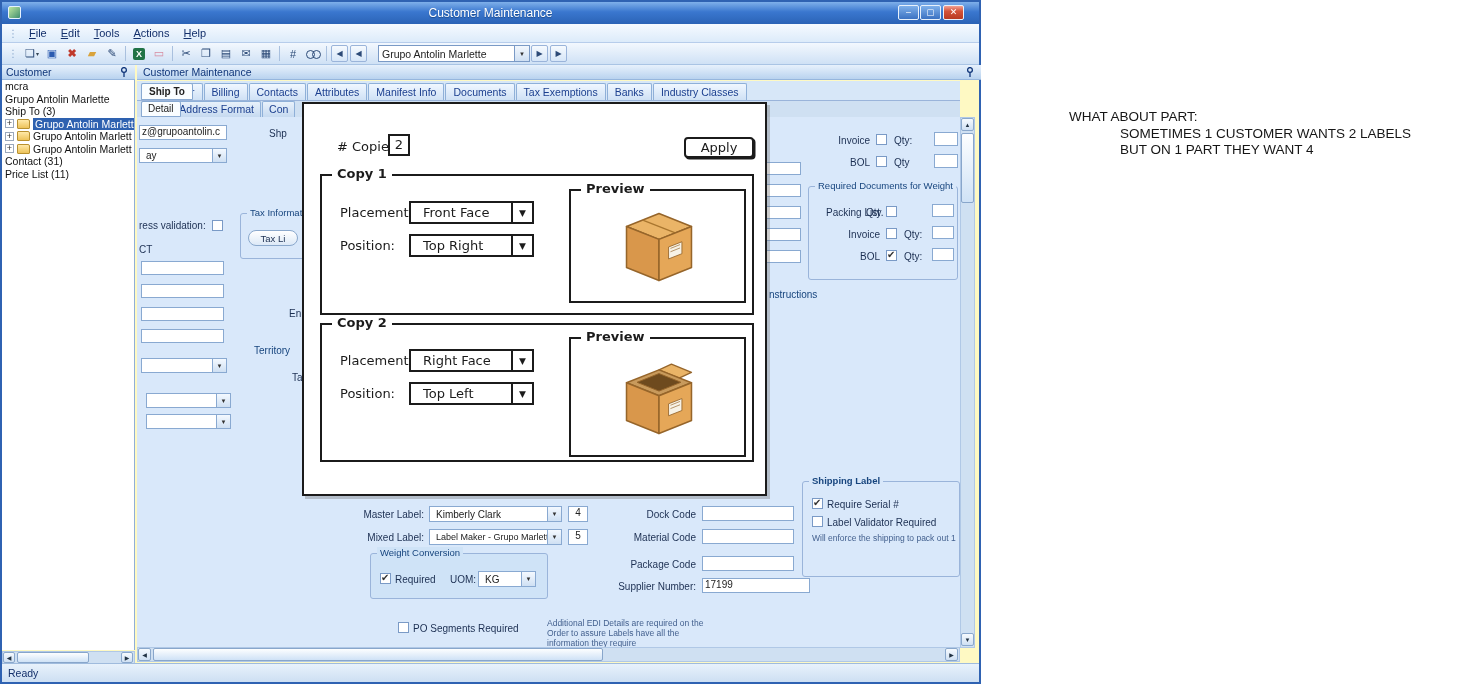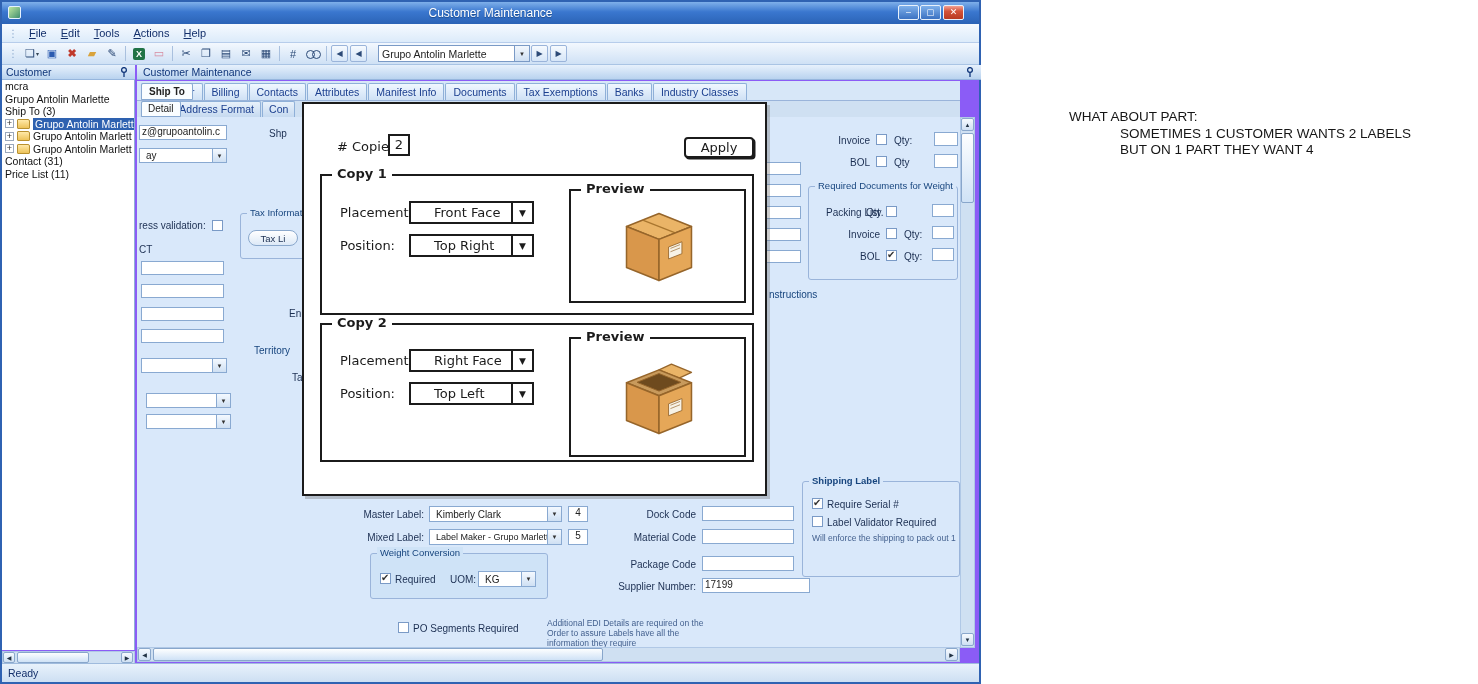--- a/index.html
+++ b/index.html
@@ -1,20 +1,20 @@
 <!DOCTYPE html>
 <html><head>
 <meta charset="utf-8">
 <style>
   * { margin:0; padding:0; box-sizing:border-box; }
   body { font-family:"Liberation Sans",sans-serif; background:#fff; }
   .screen { position:relative; width:1478px; height:684px; background:#fff; overflow:hidden; }
 
   
-  .app { position:absolute; left:0; top:0; width:981px; height:684px; border:2px solid #2f62b2; background:#8b5cf6; }
+  .app { position:absolute; left:0; top:0; width:981px; height:684px; border:2px solid #2f62b2; background:#fef9c3; }
   .titlebar { position:absolute; left:0; top:0; width:100%; height:22px;
     background:linear-gradient(#7fb0ea,#3a77cf 45%,#2b63b6); color:#fff; }
   .app-icon { position:absolute; left:6px; top:4px; width:13px; height:13px; border-radius:2px;
     background:linear-gradient(135deg,#bfe8a0,#3f8d6f); border:1px solid #e5f2ff; }
   .title-text { position:absolute; left:0; right:0; text-align:center; line-height:22px; font-size:12px; text-shadow:0 1px 1px #1c4a8a; }
   .winbtn { position:absolute; top:3px; width:21px; height:15px; border:1px solid #e8f1fb; border-radius:2px;
     color:#fff; font-size:9px; line-height:12px; text-align:center; background:linear-gradient(#7fb0ea,#3b72c2); }
   .winbtn.close { background:linear-gradient(#f2a193,#d3533a 40%,#b83a22); }
 
   .menubar { position:absolute; left:0; top:22px; width:100%; height:19px; display:flex; align-items:center;
@@ -103,21 +103,21 @@
     font-family:"DejaVu Sans",sans-serif; color:#1b1b1b; }
   .mock-title { position:absolute; left:0; top:0; right:0; height:21px; border-bottom:2px solid #1b1b1b;
     font-size:13px; font-weight:bold; padding:3px 0 0 9px; letter-spacing:.4px; }
   .mlabel { position:absolute; font-size:13px; white-space:nowrap; }
   .mbox { position:absolute; border:2px solid #1b1b1b; background:#fff; font-size:13px; text-align:center; }
   .mbtn { position:absolute; border:2px solid #1b1b1b; border-radius:4px; background:#fff; font-size:13px;
     text-align:center; box-shadow:1.5px 1.5px 0 #1b1b1b; }
   .mgrp { position:absolute; border:2px solid #1b1b1b; background:#fff; }
   .mgt { position:absolute; top:-10px; left:10px; background:#fff; padding:0 5px; font-weight:bold; font-size:13px; white-space:nowrap; }
   .mdd { position:absolute; height:23px; border:2px solid #1b1b1b; display:flex; background:#fff; }
-  .mdd .txt { flex:1; font-size:13px; padding:2px 0 0 23px; white-space:nowrap; overflow:hidden; }
+  .mdd .txt { flex:1; font-size:13px; padding:2px 0 0 12px; white-space:nowrap; overflow:hidden; }
   .mdd .arr { width:21px; border-left:2px solid #1b1b1b; display:flex; align-items:center; justify-content:center; }
   .mdd .arr::after { content:"▼"; font-size:9px; }
 
   
   .note { position:absolute; font-size:13.5px; color:#161616; letter-spacacing:.3px; white-space:nowrap; }
 </style>
 </head>
 <body>
 
 <svg width="0" height="0" style="position:absolute" aria-hidden="true">

